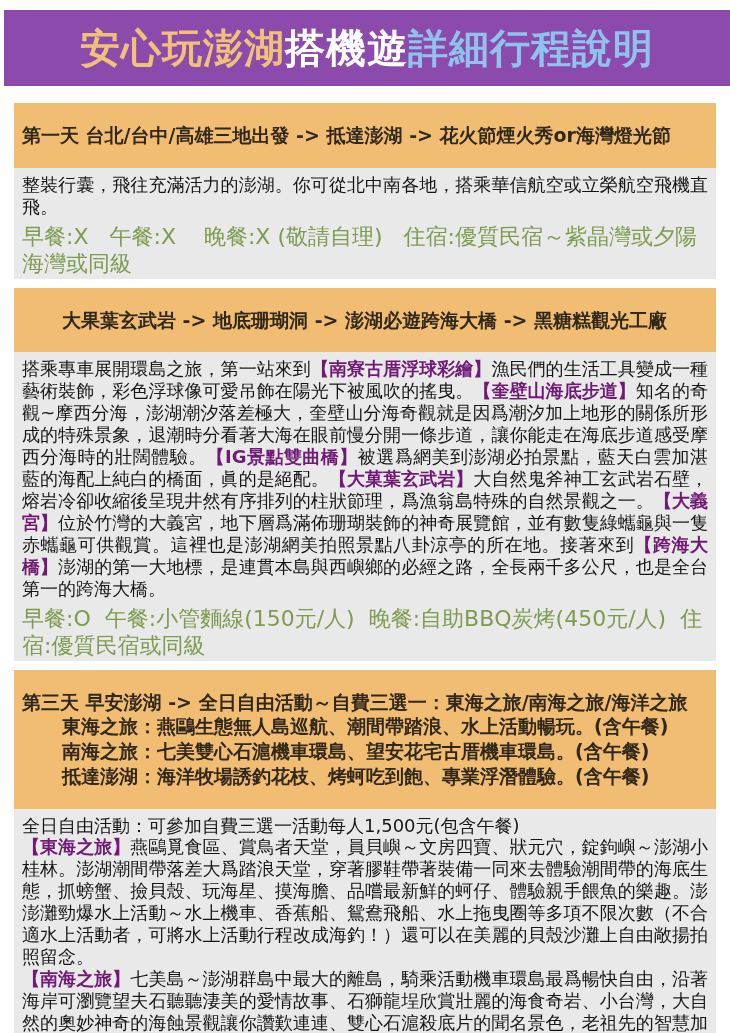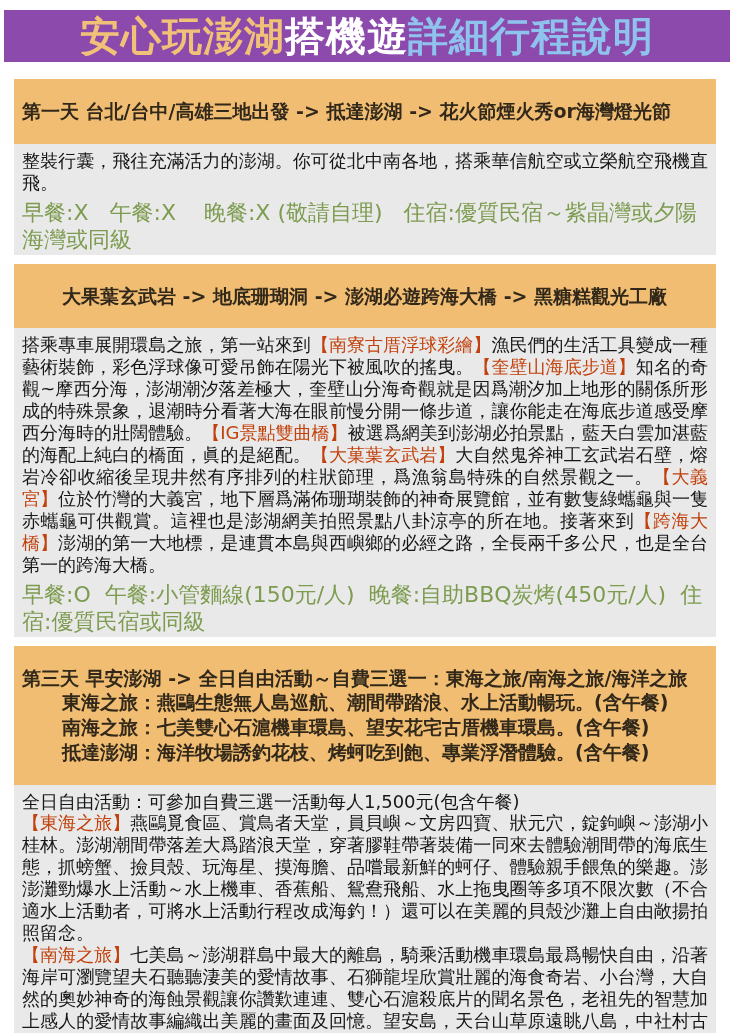--- a/index.html
+++ b/index.html
@@ -3,21 +3,21 @@
 <meta charset="utf-8">
 <style>
   html,body{margin:0;padding:0;background:#ffffff;}
   body{
     width:730px;
     font-family:"DejaVu Sans", sans-serif;
     -webkit-font-smoothing:antialiased;
   }
   .banner{
     margin:10px 0 17px 4px;
-    height:52px;
+    height:76px;
     background:#8b4aac;
     display:flex;
     align-items:center;
     justify-content:center;
   }
   .banner h1{
     margin:0;
     font-size:40px;
     font-weight:bold;
     letter-spacing:1px;
@@ -40,21 +40,21 @@
   .day-header .hline{white-space:pre-wrap;}
   .day-header .hline.indent{padding-left:40px;}
   .day-body{
     background:#e9e9e9;
     color:#161616;
     font-size:18px;
     line-height:1.22;
     padding:6px 8px 1px 8px;
   }
   .day-body p{margin:0;text-align:justify;}
-  .hl{color:#c2410c;}
+  .hl{color:#701a75;font-weight:bold;}
   .meals{
     color:#7d9c50;
     font-size:22px;
     line-height:1.25;
     padding-top:5px;
     white-space:pre-wrap;
   }
 </style>
 </head>
 <body>

